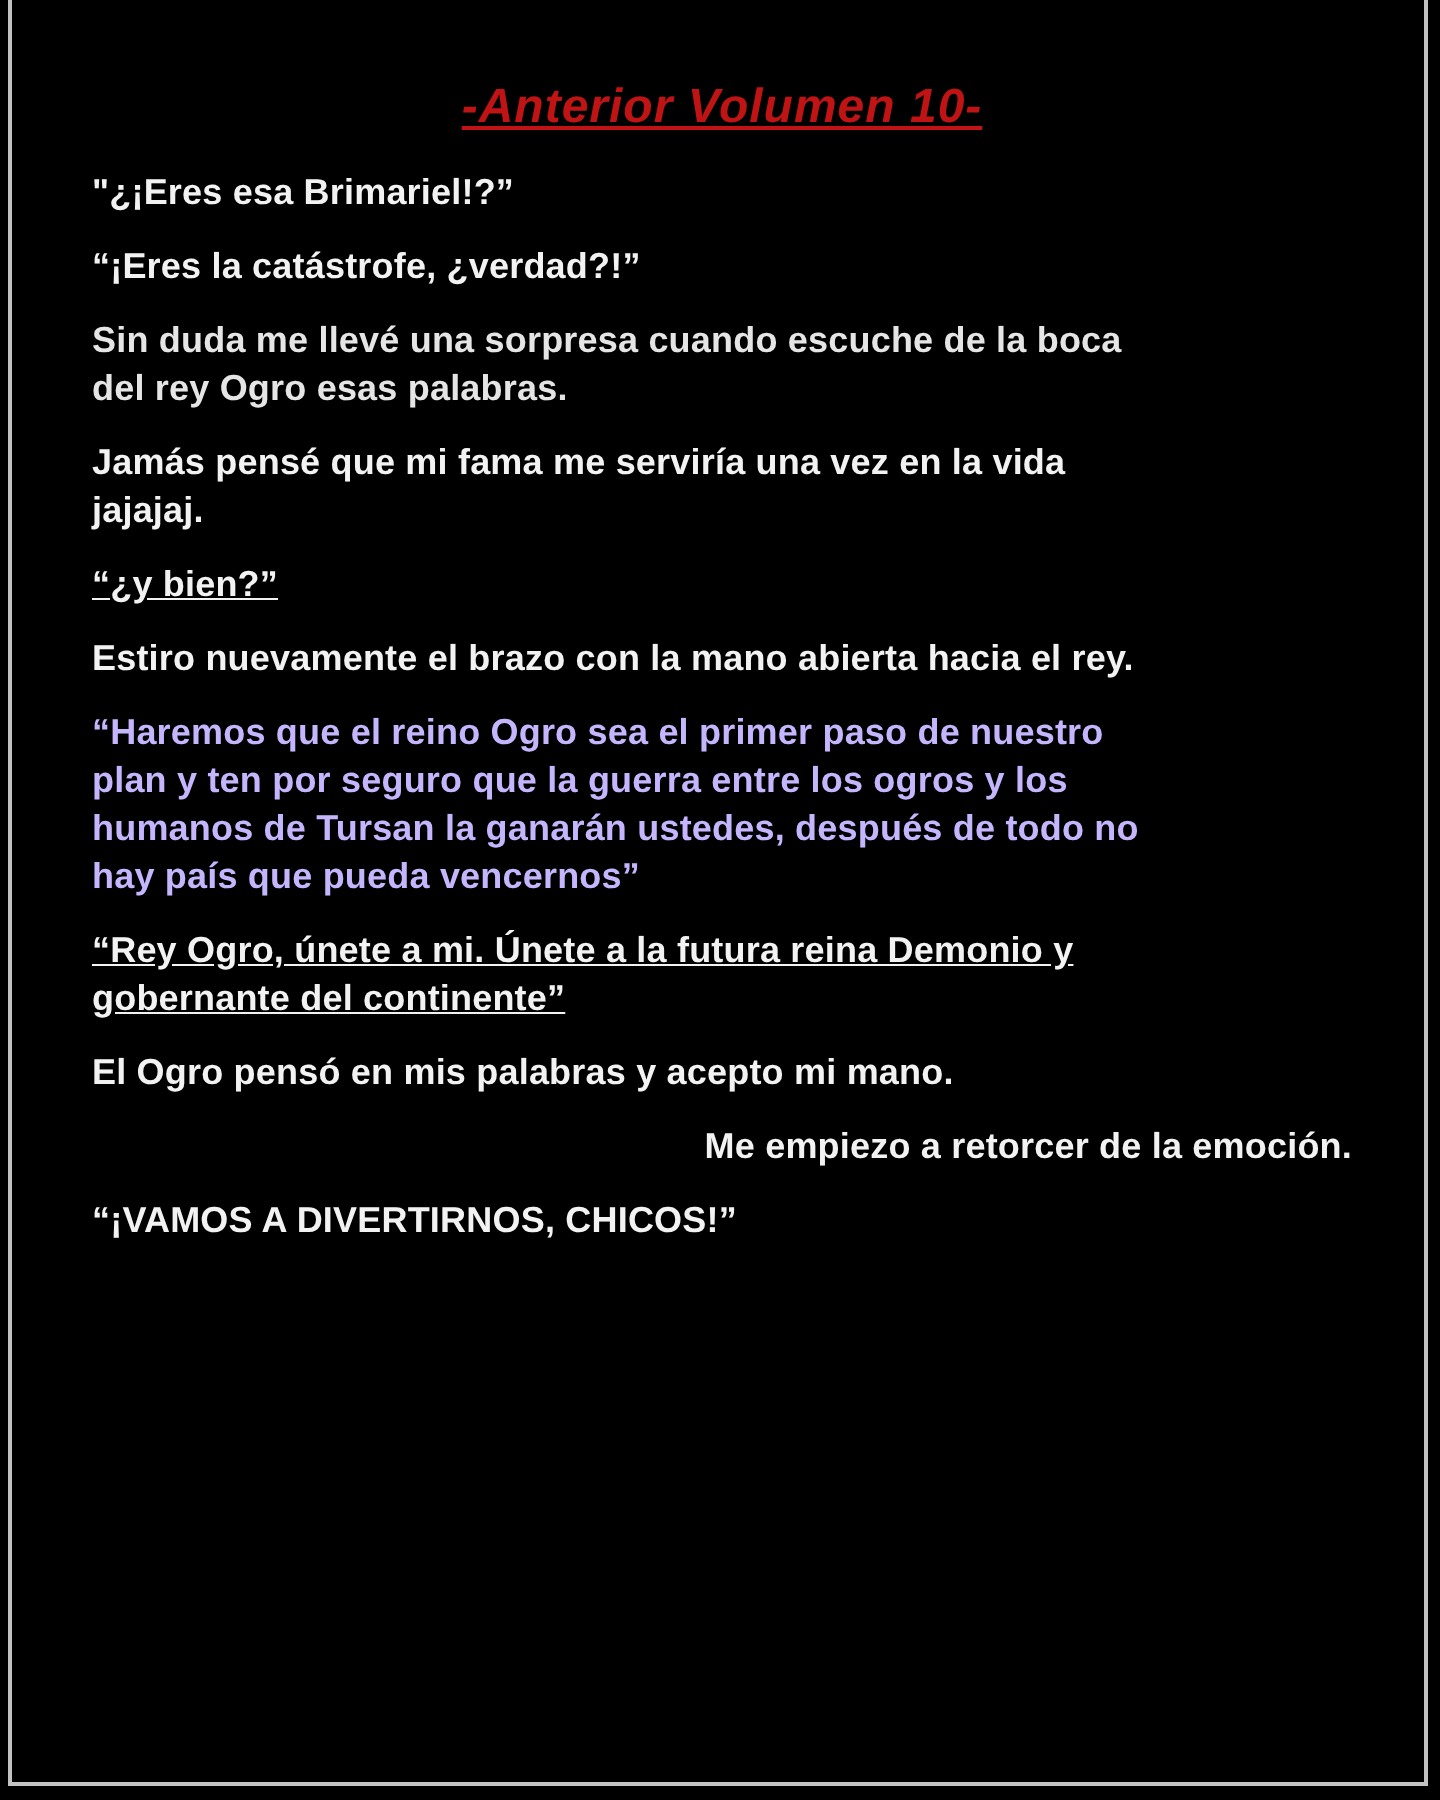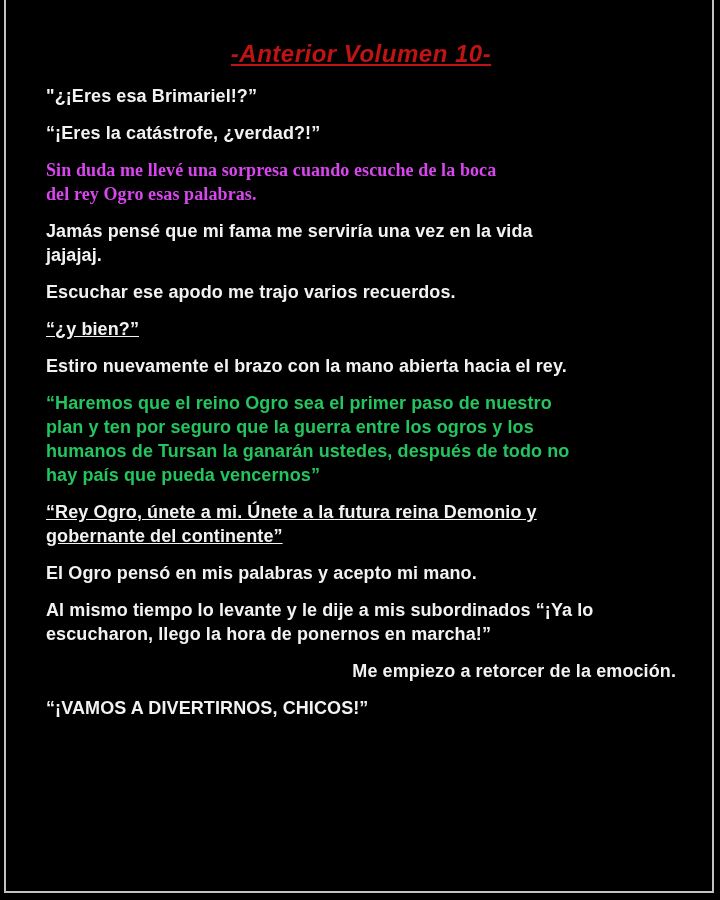--- a/index.html
+++ b/index.html
@@ -50,33 +50,30 @@
 </style>
 </head>
 <body style="background: rgb(0, 0, 0);">
 
 <div class="page-frame" style="border-color: rgb(194, 194, 194);">
   <div class="content">
     <h1 class="page-title" style="color: rgb(192, 20, 20);">-Anterior Volumen 10-</h1>
     <div>
         <p class="para" style="color: rgb(242, 242, 242);">"¿¡Eres esa Brimariel!?”</p>
         <p class="para" style="color: rgb(242, 242, 242);">“¡Eres la catástrofe, ¿verdad?!”</p>
-        <p class="para" style="color: #d946ef; font-family: Liberation Serif, serif;">Sin duda me llevé una sorpresa cuando escuche de la boca
+        <p class="para" style="color: #e5e5e5;">Sin duda me llevé una sorpresa cuando escuche de la boca
 del rey Ogro esas palabras.</p>
         <p class="para" style="color: rgb(242, 242, 242);">Jamás pensé que mi fama me serviría una vez en la vida
 jajajaj.</p>
-        <p class="para" style="color: rgb(242, 242, 242);">Escuchar ese apodo me trajo varios recuerdos.</p>
         <p class="para" style="color: rgb(242, 242, 242); text-decoration: underline;">“¿y bien?”</p>
         <p class="para" style="color: rgb(242, 242, 242);">Estiro nuevamente el brazo con la mano abierta hacia el rey.</p>
-        <p class="para" style="color: #22c55e;">“Haremos que el reino Ogro sea el primer paso de nuestro
+        <p class="para" style="color: #c4b5fd;">“Haremos que el reino Ogro sea el primer paso de nuestro
 plan y ten por seguro que la guerra entre los ogros y los
 humanos de Tursan la ganarán ustedes, después de todo no
 hay país que pueda vencernos”</p>
         <p class="para" style="color: rgb(242, 242, 242); text-decoration: underline;">“Rey Ogro, únete a mi. Únete a la futura reina Demonio y
 gobernante del continente”</p>
         <p class="para" style="color: rgb(242, 242, 242);">El Ogro pensó en mis palabras y acepto mi mano.</p>
-        <p class="para" style="color: rgb(242, 242, 242);">Al mismo tiempo lo levante y le dije a mis subordinados “¡Ya lo
-escucharon, llego la hora de ponernos en marcha!”</p>
         <p class="para" style="color: rgb(242, 242, 242); text-align: right;">Me empiezo a retorcer de la emoción.</p>
         <p class="para" style="color: rgb(242, 242, 242);">“¡VAMOS A DIVERTIRNOS, CHICOS!”</p>
       </div>
   </div>
 </div>
 
 </body></html>

